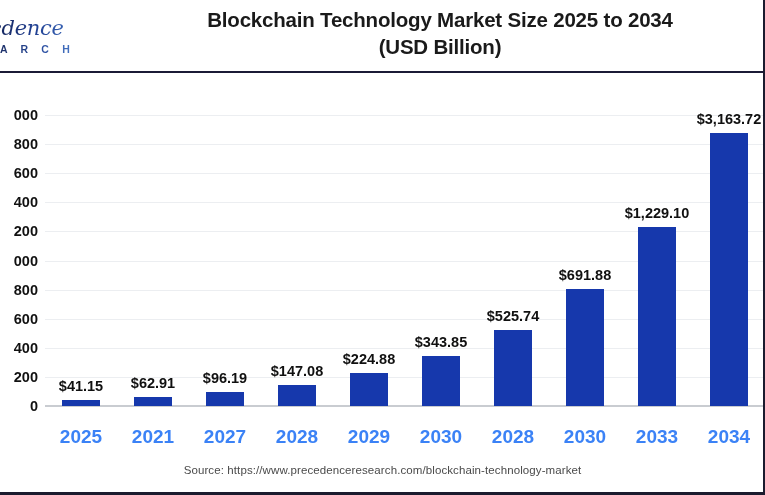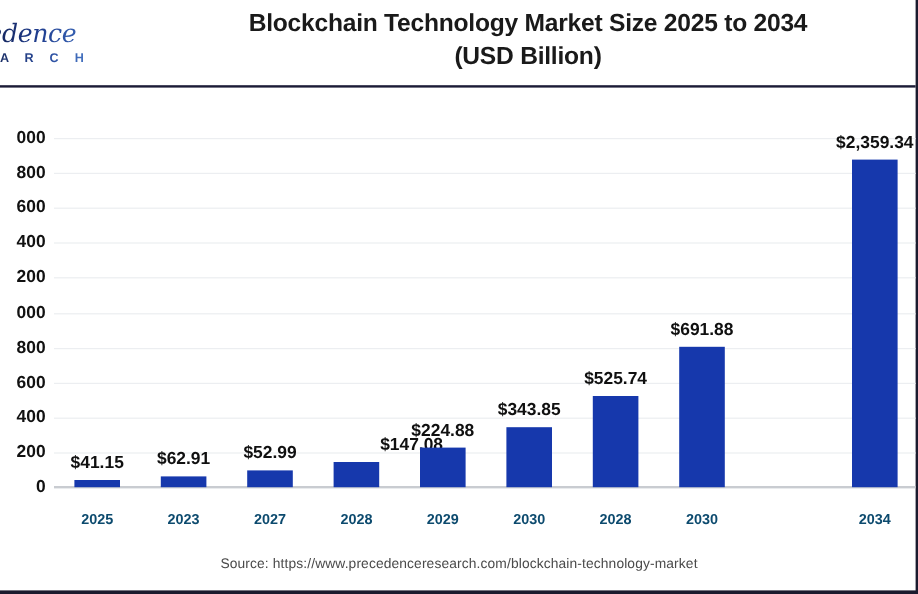--- a/index.html
+++ b/index.html
@@ -145,23 +145,23 @@
     font-size: 14.5px;
     font-weight: 700;
     color: #101010;
     white-space: nowrap;
   }
   .xtick {
     position: absolute;
     left: 50%;
     transform: translateX(-50%);
     font-family: "Liberation Sans", sans-serif;
-    font-size: 12px;
-    font-weight: 700;
-    color: #0c4a6e;
+    font-size: 19px;
+    font-weight: 700;
+    color: #3b82f6;
     white-space: nowrap;
   }
 
   
   .source {
     position: absolute;
     left: 0;
     top: 464px;
     width: 765px;
     text-align: center;
@@ -216,30 +216,30 @@
       </div>
     <div class="bars" id="bars">
         <div class="bar-slot" style="left: 0px; width: 72px;">
           <div class="bar" style="height: 5.98733px; bottom: 52px; background: rgb(22, 56, 172);"></div>
           <div class="bar-label" style="top: 305.013px;">$41.15</div>
           <div class="xtick" style="top: 353px;">2025</div>
         </div>
         <div class="bar-slot" style="left: 72px; width: 72px;">
           <div class="bar" style="height: 9.1534px; bottom: 52px; background: rgb(22, 56, 172);"></div>
           <div class="bar-label" style="top: 301.847px;">$62.91</div>
-          <div class="xtick" style="top: 353px;">2023</div>
+          <div class="xtick" style="top: 353px;">2021</div>
         </div>
         <div class="bar-slot" style="left: 144px; width: 72px;">
           <div class="bar" style="height: 13.9956px; bottom: 52px; background: rgb(22, 56, 172);"></div>
-          <div class="bar-label" style="top: 297.004px;">$52.99</div>
+          <div class="bar-label" style="top: 297.004px;">$96.19</div>
           <div class="xtick" style="top: 353px;">2027</div>
         </div>
         <div class="bar-slot" style="left: 216px; width: 72px;">
           <div class="bar" style="height: 21.4001px; bottom: 52px; background: rgb(22, 56, 172);"></div>
-          <div class="bar-label" style="top: 289.6px; margin-left: 46px;">$147.08</div>
+          <div class="bar-label" style="top: 289.6px;">$147.08</div>
           <div class="xtick" style="top: 353px;">2028</div>
         </div>
         <div class="bar-slot" style="left: 288px; width: 72px;">
           <div class="bar" style="height: 32.72px; bottom: 52px; background: rgb(22, 56, 172);"></div>
           <div class="bar-label" style="top: 278.28px; text-align: center;">$224.88</div>
           <div class="xtick" style="top: 353px;">2029</div>
         </div>
         <div class="bar-slot" style="left: 360px; width: 72px;">
           <div class="bar" style="height: 50.0302px; bottom: 52px; background: rgb(22, 56, 172);"></div>
           <div class="bar-label" style="top: 260.97px;">$343.85</div>
@@ -248,23 +248,28 @@
         <div class="bar-slot" style="left: 432px; width: 72px;">
           <div class="bar" style="height: 76.4952px; bottom: 52px; background: rgb(22, 56, 172);"></div>
           <div class="bar-label" style="top: 234.505px;">$525.74</div>
           <div class="xtick" style="top: 353px;">2028</div>
         </div>
         <div class="bar-slot" style="left: 504px; width: 72px;">
           <div class="bar" style="height: 116.962px; bottom: 52px; background: rgb(22, 56, 172);"></div>
           <div class="bar-label" style="top: 194.038px;">$691.88</div>
           <div class="xtick" style="top: 353px;">2030</div>
         </div>
+        <div class="bar-slot" style="left: 576px; width: 72px;">
+          <div class="bar" style="height: 178.834px; bottom: 52px; background: rgb(22, 56, 172);"></div>
+          <div class="bar-label" style="top: 132.166px;">$1,229.10</div>
+          <div class="xtick" style="top: 353px;">2033</div>
+        </div>
         <div class="bar-slot" style="left: 648px; width: 72px;">
           <div class="bar" style="height: 273.438px; bottom: 52px; background: rgb(22, 56, 172);"></div>
-          <div class="bar-label" style="top: 37.5618px;">$2,359.34</div>
+          <div class="bar-label" style="top: 37.5618px;">$3,163.72</div>
           <div class="xtick" style="top: 353px;">2034</div>
         </div>
       </div>
   </div>
 
   <div class="source">Source: https://www.precedenceresearch.com/blockchain-technology-market</div>
 
 </div>
 
 </body></html>

